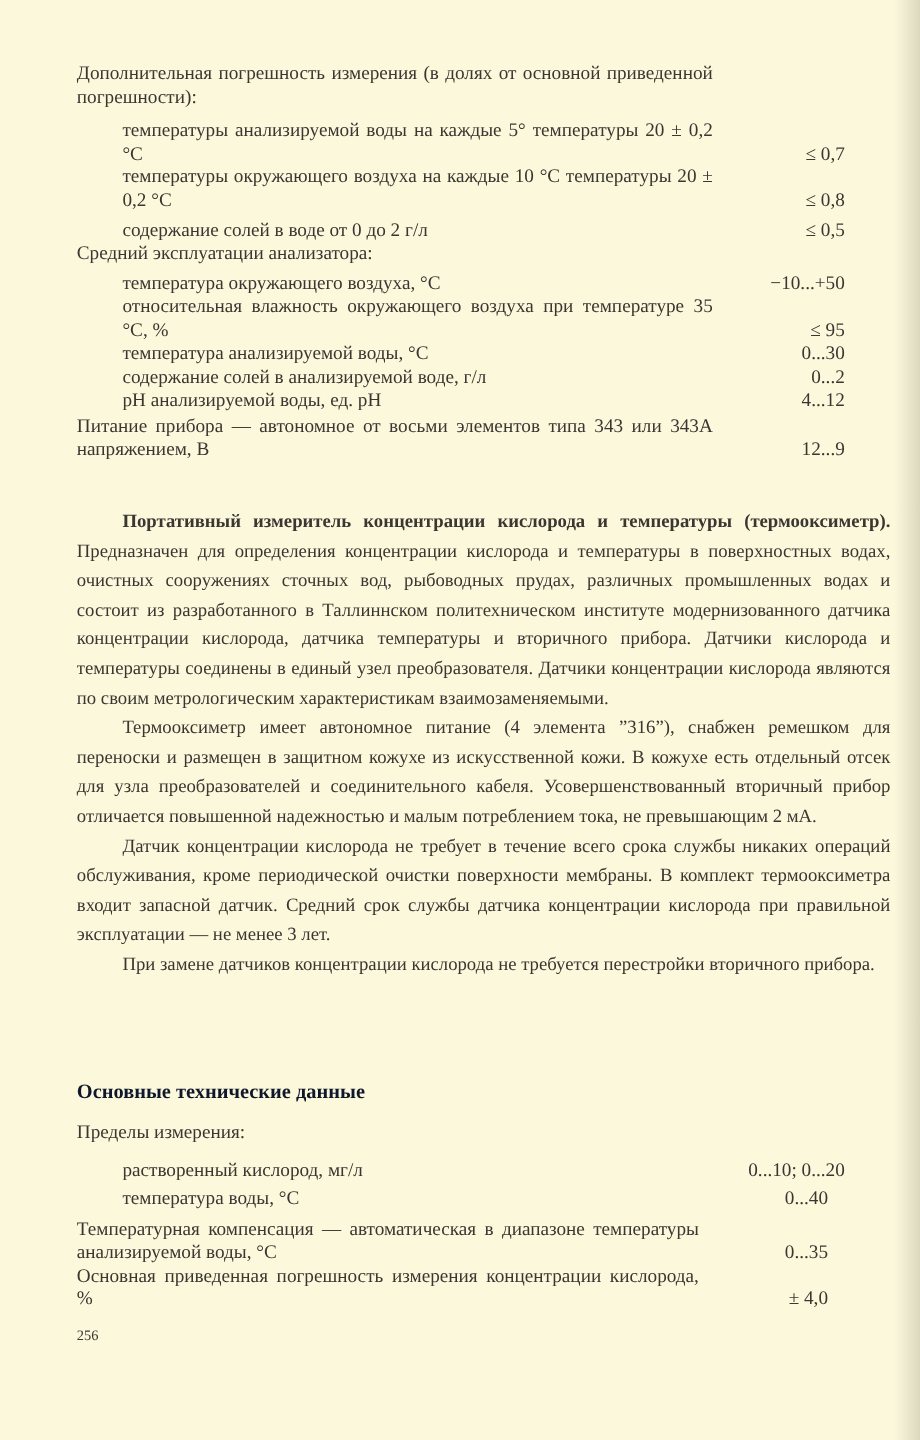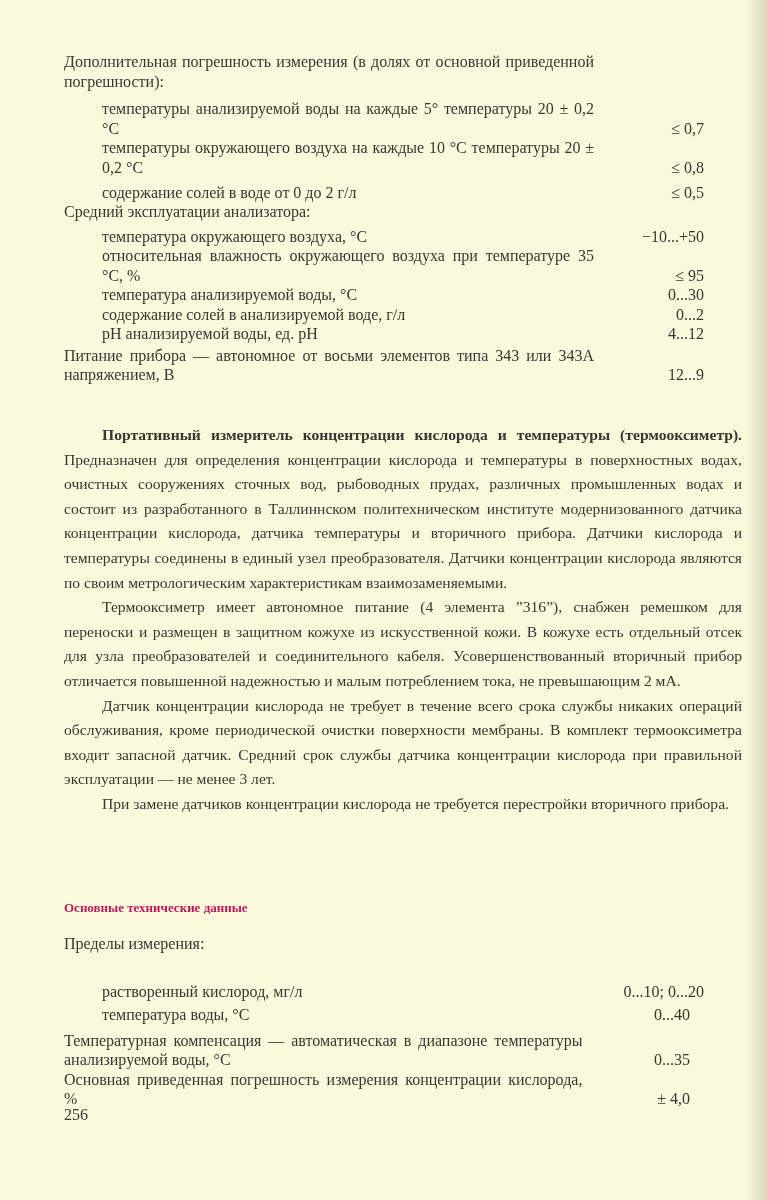--- a/index.html
+++ b/index.html
@@ -22,22 +22,22 @@
     .spec-row { display: flex; justify-content: space-between; align-items: flex-end; }
     .spec-row .label { width: 530px; text-align: justify; }
     .spec-row.indent .label { padding-left: 38px; width: 492px; }
     .spec-row .value { width: 110px; text-align: right; white-space: nowrap; }
 
     
     .prose { position: absolute; left: 0; top: 423px; width: 678px; font-size: 15.6px; line-height: 24.6px; }
     .prose p { margin: 0; text-align: justify; text-indent: 38px; }
     .prose .bold { font-weight: bold; }
 
-    .section-title { position: absolute; left: 0; top: 900px; font-size: 13px; font-weight: bold; color: #be185d; }
-    .page-number { position: absolute; left: 0; top: 1106px; font-size: 16px; }
+    .section-title { position: absolute; left: 0; top: 900px; font-size: 17px; font-weight: bold; color: #0f172a; }
+    .page-number { position: absolute; left: 0; top: 1106px; font-size: 12px; }
   </style>
 </head>
 <body>
 
 <div class="page-edge"></div>
 
 <div class="page">
 
   <div class="spec-block" style="top:52px">
     <p class="spec-head" style="width:530px;text-align:justify;margin-bottom:8px;">Дополнительная погрешность измерения (в долях от основной приведенной погрешности):</p>
@@ -86,21 +86,21 @@
   <div class="prose">
     <p><span class="bold">Портативный измеритель концентрации кислорода и температуры (термооксиметр).</span><span> Предназначен для определения концентрации кислорода и температуры в поверхностных водах, очистных сооружениях сточных вод, рыбоводных прудах, различных промышленных водах и состоит из разработанного в Таллиннском политехническом институте модернизованного датчика концентрации кислорода, датчика температуры и вторичного прибора. Датчики кислорода и температуры соединены в единый узел преобразователя. Датчики концентрации кислорода являются по своим метрологическим характеристикам взаимозаменяемыми.</span></p>
     <p>Термооксиметр имеет автономное питание (4 элемента ”316”), снабжен ремешком для переноски и размещен в защитном кожухе из искусственной кожи. В кожухе есть отдельный отсек для узла преобразователей и соединительного кабеля. Усовершенствованный вторичный прибор отличается повышенной надежностью и малым потреблением тока, не превышающим 2 мА.</p>
     <p>Датчик концентрации кислорода не требует в течение всего срока службы никаких операций обслуживания, кроме периодической очистки поверхности мембраны. В комплект термооксиметра входит запасной датчик. Средний срок службы датчика концентрации кислорода при правильной эксплуатации — не менее 3 лет.</p>
     <p>При замене датчиков концентрации кислорода не требуется перестройки вторичного прибора.</p>
   </div>
 
   <div class="section-title">Основные технические данные</div>
 
   <div class="spec-block" style="top:934px">
-    <p class="spec-head" style="margin-bottom:24px;">Пределы измерения:</p>
+    <p class="spec-head" style="margin-bottom:8px;">Пределы измерения:</p>
     <div class="spec-row indent">
       <span class="label">растворенный кислород, мг/л</span>
       <span class="value" style="padding-top:4px">0...10; 0...20</span>
     </div>
     <div class="spec-row indent">
       <span class="label">температура воды, °С</span>
       <span class="value" style="padding-top:4px;padding-right:14px">0...40</span>
     </div>
     <div class="spec-row" style="margin-top:6px">
       <span class="label">Температурная компенсация — автоматическая в диапазоне температуры анализируемой воды, °С</span>

